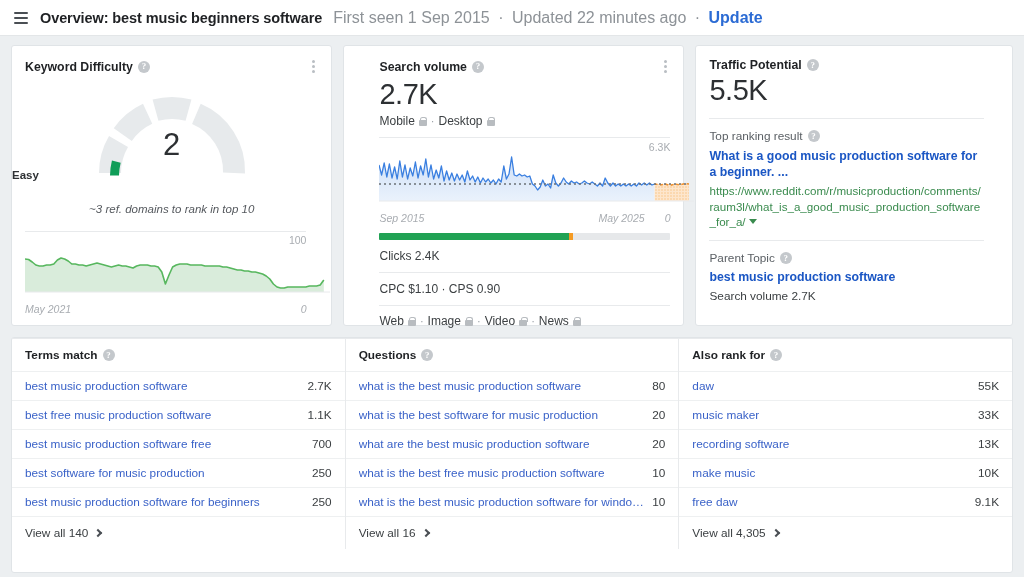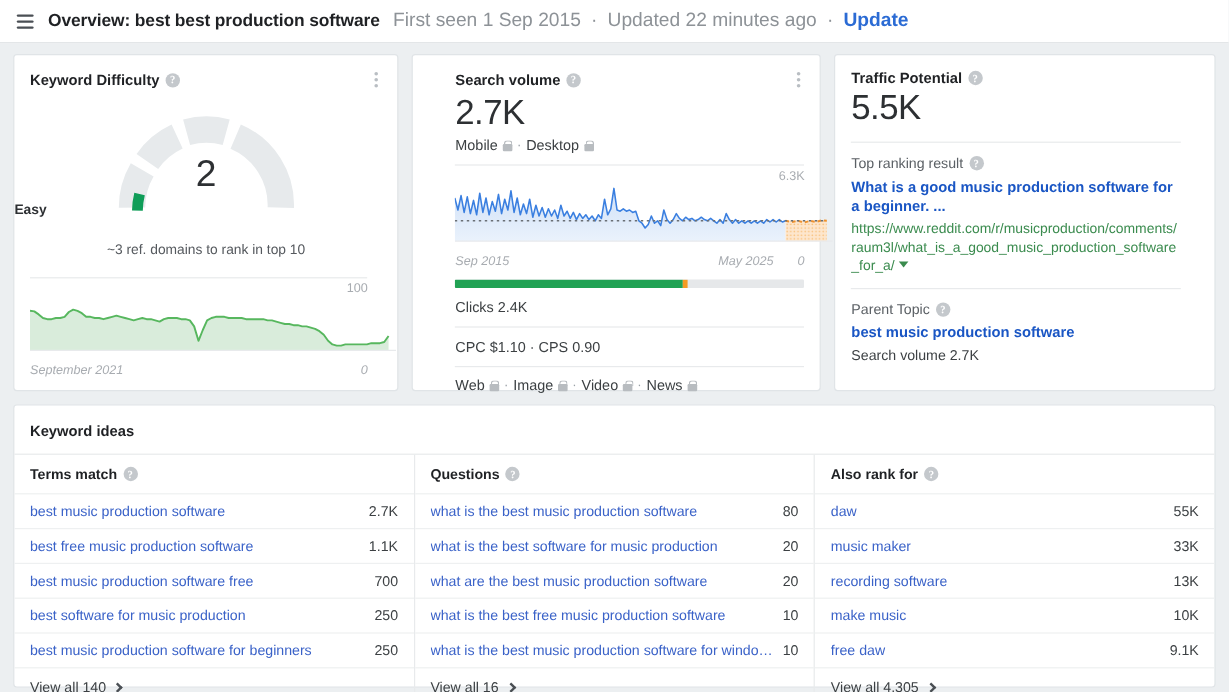--- a/index.html
+++ b/index.html
@@ -61,21 +61,21 @@
   .gauge-svg { position: absolute; left: 50%; top: 0; transform: translateX(-50%); }
   .gauge-num {
     position: absolute; left: 0; right: 0; top: 48px; text-align: center;
     font-size: 31px; color: #2d3033; line-height: 1;
   }
   .gauge-label {
     position: absolute; left: 0; right: 0; top: 88px; 
     font-size: 11.5px; font-weight: bold; color: #2d3033;
   }
   .gauge-sub {
-    text-align: center; font-size: 11.5px; color: #55595e; margin-top: 4px;
+    text-align: center; font-size: 11.5px; color: #55595e; margin-top: 4px; font-style: italic;
   }
 
   .spark-kd { position: absolute; left: 0; right: 12px; bottom: 10px; }
   .spark-divider { height: 1px; background: #e8eaec; margin: 0 13px; }
   .axis-row { display: flex; justify-content: space-between;
     font-size: 10.5px; color: #a8acb1; padding: 0 13px; font-style: italic; }
   .axis-max { text-align: right; font-size: 10.5px; color: #a8acb1; padding: 2px 13px 0 0; }
 
   
   .sv-body { padding: 3px 13px 0 13px; }
@@ -140,21 +140,21 @@
 </style>
 </head>
 <body>
 
 <div class="topbar">
   <div class="hamburger">
     <i></i>
       <i></i>
       <i></i>
   </div>
-  <div class="page-title">Overview: best best production software</div>
+  <div class="page-title">Overview: best music beginners software</div>
   <div class="meta">
     <span>First seen 1 Sep 2015</span>
     <span class="dot">·</span>
     <span>Updated 22 minutes ago</span>
     <span class="dot">·</span>
     <span class="meta-link">Update</span>
   </div>
 </div>
 
 <div class="cards-row">
@@ -189,21 +189,21 @@
 
     <div class="spark-kd">
       <div class="spark-divider"></div>
       <div class="axis-max">100</div>
       <svg width="305" height="57" viewBox="0 0 305 57" style="display:block;margin:0 13px;">
         <polygon fill="#d9ecdb" points="0,13 3.6,13.5 7.2,16 10.8,19 14.4,20 18,20 21.6,19 25.2,19 28.8,18 32.4,14 36,12 39.6,13 43.2,15 46.8,18 50.4,18 54,19 57.6,19 61.2,20 64.8,19 68.4,18 72,17 75.6,18 79.2,19 82.8,20 86.4,21 90,20 93.6,19 97.2,20 100.8,20 104.4,21 108,22 111.6,20 115.2,19 118.8,19 122.4,19 126,20 129.6,20 133.2,21 136.8,26 140.4,38 144,29 147.6,21 151.2,19 154.8,18 158.4,18 162,18 165.6,19 169.2,19 172.8,19 176.4,19 180,20 183.6,20 187.2,20 190.8,20 194.4,20 198,21 201.6,21 205.2,22 208.8,23 212.4,24 216,24 219.6,25 223.2,25 226.8,26 230.4,26 234,27 237.6,28 241.2,30 244.8,33 248.4,38 252,41 255.6,42 259.2,42 262.8,41 266.4,41 270,41 273.6,41 277.2,41 280.8,41 284.4,40 288,40 291.6,40 295.2,39 298.8,34 298.8,46 0,46"></polygon>
         <polyline fill="none" stroke="#57b75e" stroke-width="1.6" stroke-linejoin="round" points="0,13 3.6,13.5 7.2,16 10.8,19 14.4,20 18,20 21.6,19 25.2,19 28.8,18 32.4,14 36,12 39.6,13 43.2,15 46.8,18 50.4,18 54,19 57.6,19 61.2,20 64.8,19 68.4,18 72,17 75.6,18 79.2,19 82.8,20 86.4,21 90,20 93.6,19 97.2,20 100.8,20 104.4,21 108,22 111.6,20 115.2,19 118.8,19 122.4,19 126,20 129.6,20 133.2,21 136.8,26 140.4,38 144,29 147.6,21 151.2,19 154.8,18 158.4,18 162,18 165.6,19 169.2,19 172.8,19 176.4,19 180,20 183.6,20 187.2,20 190.8,20 194.4,20 198,21 201.6,21 205.2,22 208.8,23 212.4,24 216,24 219.6,25 223.2,25 226.8,26 230.4,26 234,27 237.6,28 241.2,30 244.8,33 248.4,38 252,41 255.6,42 259.2,42 262.8,41 266.4,41 270,41 273.6,41 277.2,41 280.8,41 284.4,40 288,40 291.6,40 295.2,39 298.8,34"></polyline>
         <line x1="0" y1="46" x2="305" y2="46" stroke="#e8eaec" stroke-width="1"></line>
       </svg>
       <div class="axis-row">
-        <span>September 2021</span>
+        <span>May 2021</span>
         <span>0</span>
       </div>
     </div>
   </div>
 
   <div class="card card-sv">
     <div class="card-head">
       <span class="card-title">Search volume</span>
       <span class="qmark">?</span>
       <span class="kebab">
@@ -300,21 +300,20 @@
         <span>Parent Topic</span>
         <span class="qmark">?</span>
       </div>
       <div class="tp-parent">best music production software</div>
       <div class="tp-vol">Search volume 2.7K</div>
     </div>
   </div>
 </div>
 
 <div class="ideas">
-  <div class="ideas-title">Keyword ideas</div>
   <div class="ideas-grid">
 
     <div class="ideas-col">
       <div class="col-head">
         <span>Terms match</span>
         <span class="qmark">?</span>
       </div>
       <div class="kw-row">
         <span class="kw-term">best music production software</span>
         <span class="kw-val">2.7K</span>

